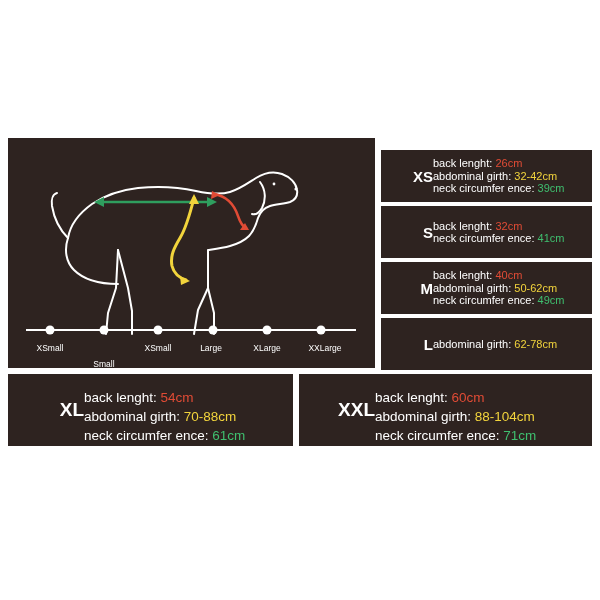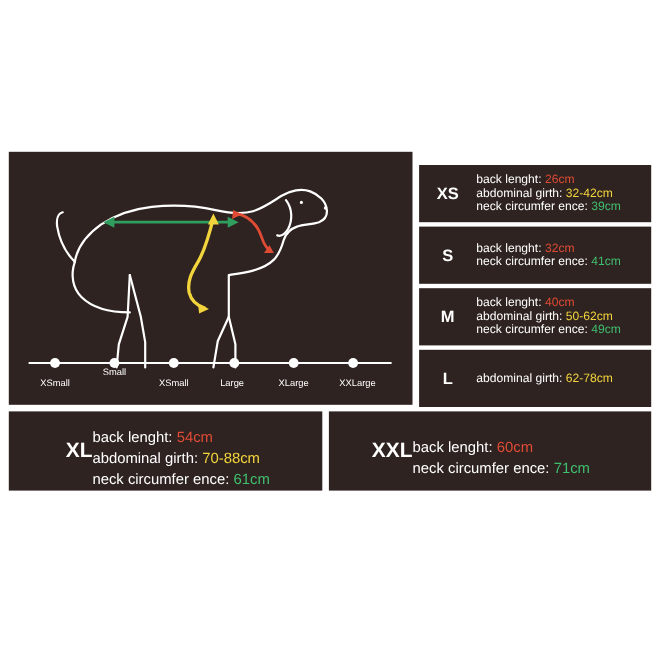--- a/index.html
+++ b/index.html
@@ -51,21 +51,21 @@
     background: #2e2320;
     box-sizing: border-box;
     display: flex;
     align-items: center;
   }
   .size-letter {
     color: #ffffff;
     font-size: 15px;
     font-weight: bold;
     width: 52px;
-    text-align: center;
+    text-align: right;
     flex: 0 0 52px;
   }
   .size-specs {
     flex: 1 1 auto;
     padding-right: 4px;
   }
   .spec-line {
     font-size: 11px;
     color: #ffffff;
     line-height: 12.5px;
@@ -162,21 +162,21 @@
         <circle cx="42" cy="192" r="4.5" fill="#ffffff"></circle>
         <circle cx="96" cy="192" r="4.5" fill="#ffffff"></circle>
         <circle cx="150" cy="192" r="4.5" fill="#ffffff"></circle>
         <circle cx="205" cy="192" r="4.5" fill="#ffffff"></circle>
         <circle cx="259" cy="192" r="4.5" fill="#ffffff"></circle>
         <circle cx="313" cy="192" r="4.5" fill="#ffffff"></circle>
       </g>
     </svg>
 
     <div class="scale-label" style="left:42px; top:205px;">XSmall</div>
-    <div class="scale-label" style="left:96px; top:195px;">Small</div>
+    <div class="scale-label" style="left:96px; top:221px;">Small</div>
     <div class="scale-label" style="left:150px; top:205px;">XSmall</div>
     <div class="scale-label" style="left:203px; top:205px;">Large</div>
     <div class="scale-label" style="left:259px; top:205px;">XLarge</div>
     <div class="scale-label" style="left:317px; top:205px;">XXLarge</div>
   </div>
 
   <div class="size-row" style="left:381px; top:150px; width:211px; height:52px;">
     <div class="size-letter">XS</div>
     <div class="size-specs">
       <div class="spec-line">
@@ -255,19 +255,23 @@
   </div>
 
   <div class="big-row" style="left:299px; top:374px; width:293px; height:72px;">
     <div class="big-letter">XXL</div>
     <div class="big-specs">
       <div class="big-line">
         <span>back lenght:</span>
         <span class="val" style="color:#e04b35">60cm</span>
       </div>
       <div class="big-line">
+        <span>abdominal girth:</span>
+        <span class="val" style="color:#f2d43c">88-104cm</span>
+      </div>
+      <div class="big-line">
         <span>neck circumfer ence:</span>
         <span class="val" style="color:#3fbf6f">71cm</span>
       </div>
     </div>
   </div>
 
 </div>
 
 </body></html>

